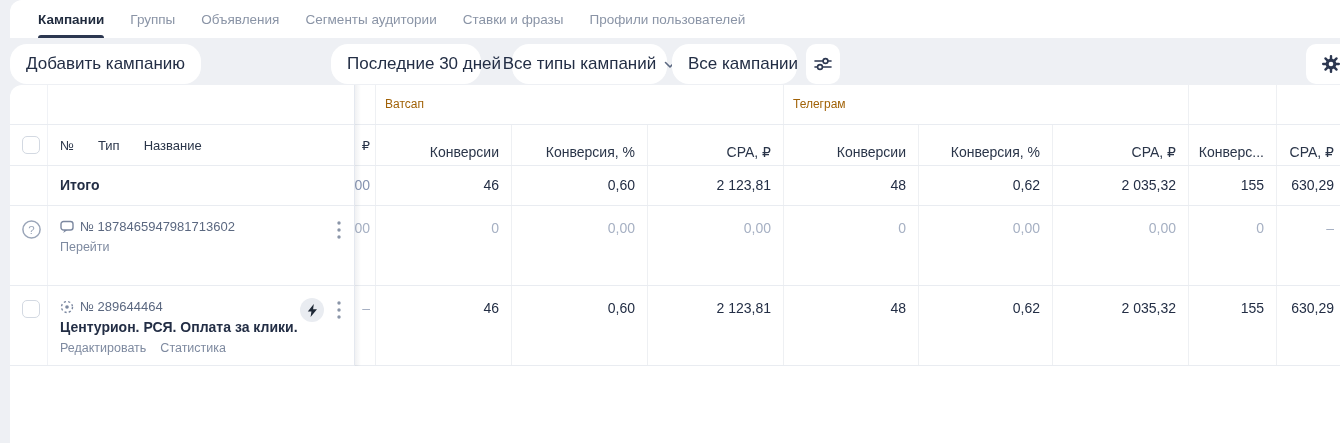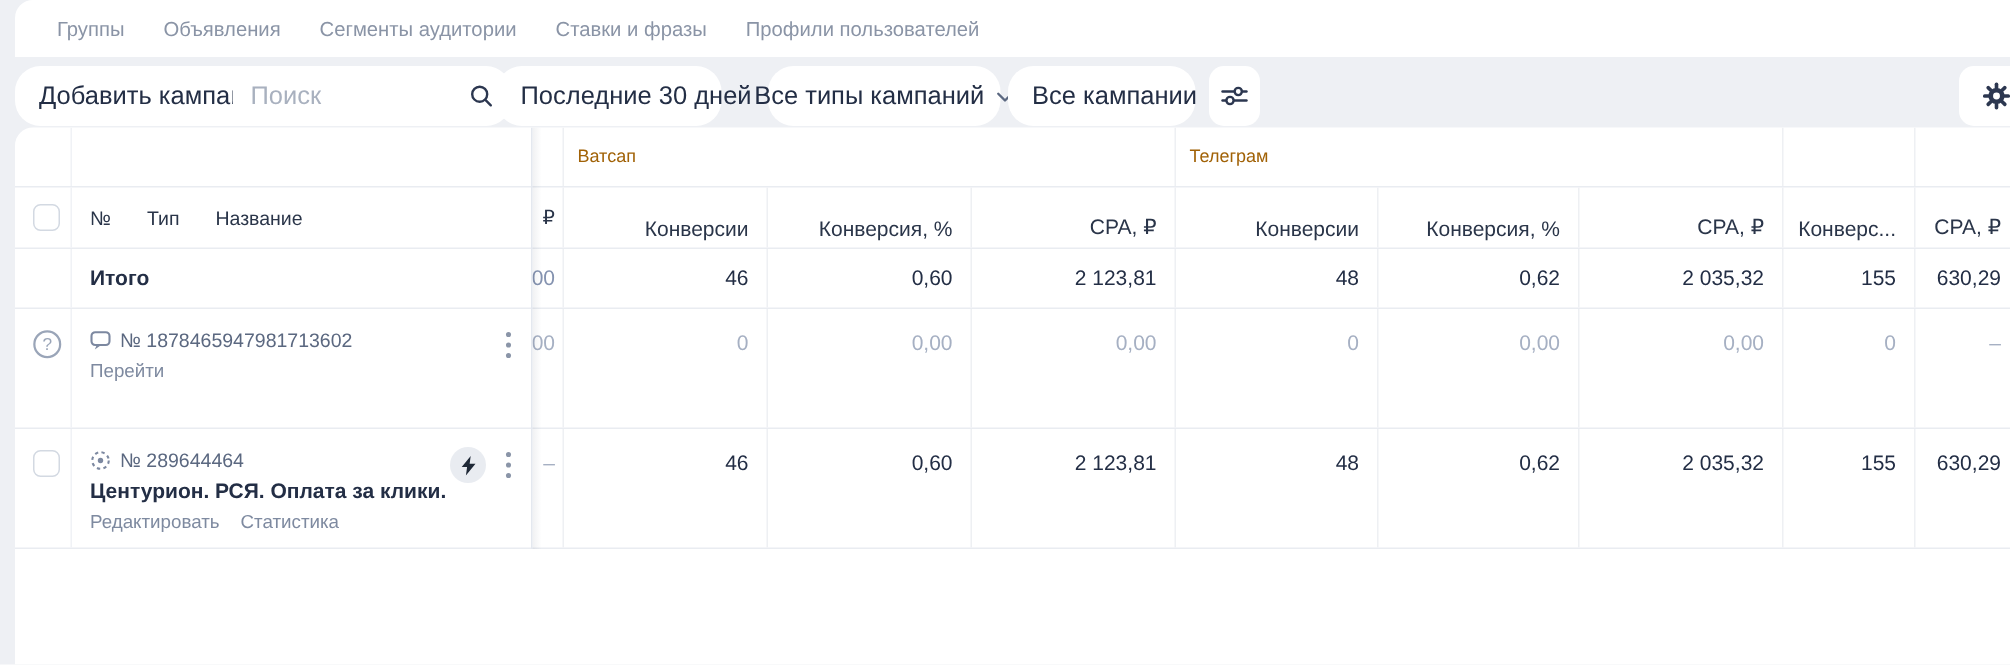--- a/index.html
+++ b/index.html
@@ -91,39 +91,31 @@
     background:linear-gradient(to right, rgba(44,55,80,0.07), rgba(44,55,80,0));
     pointer-events:none;
   }
   .part-val { font-size:14px; font-weight:500; text-align:right; padding-right:5px; }
   .part-head { font-size:13px; text-align:right; padding-right:5px; color:#2a3549; }
 </style>
 </head>
 <body>
 
 <div class="tabbar">
+  <div class="tab active">Кампании</div>
   <div class="tab">Группы</div>
   <div class="tab">Объявления</div>
   <div class="tab">Сегменты аудитории</div>
   <div class="tab">Ставки и фразы</div>
   <div class="tab">Профили пользователей</div>
 </div>
 
 <div class="toolbar">
   <div class="pill btn-add">Добавить кампанию</div>
 
-  <div class="pill search">
-    <span class="ph">Поиск</span>
-    <span style="display:flex;">
-      <svg width="16" height="16" viewBox="0 0 16 16" fill="none">
-          <circle cx="6.8" cy="6.8" r="5" stroke="#2c3750" stroke-width="1.6"></circle>
-          <line x1="10.6" y1="10.6" x2="14.2" y2="14.2" stroke="#2c3750" stroke-width="1.6" stroke-linecap="round"></line>
-        </svg>
-    </span>
-  </div>
 
   <div class="pill sel-date">
     <span>Последние 30 дней</span>
     <span class="chev">
       <svg width="12" height="8" viewBox="0 0 12 8" fill="none">
           <polyline points="1.5,1.5 6,6 10.5,1.5" stroke="#5b6880" stroke-width="1.6" stroke-linecap="round" stroke-linejoin="round"></polyline>
         </svg>
     </span>
   </div>
 

